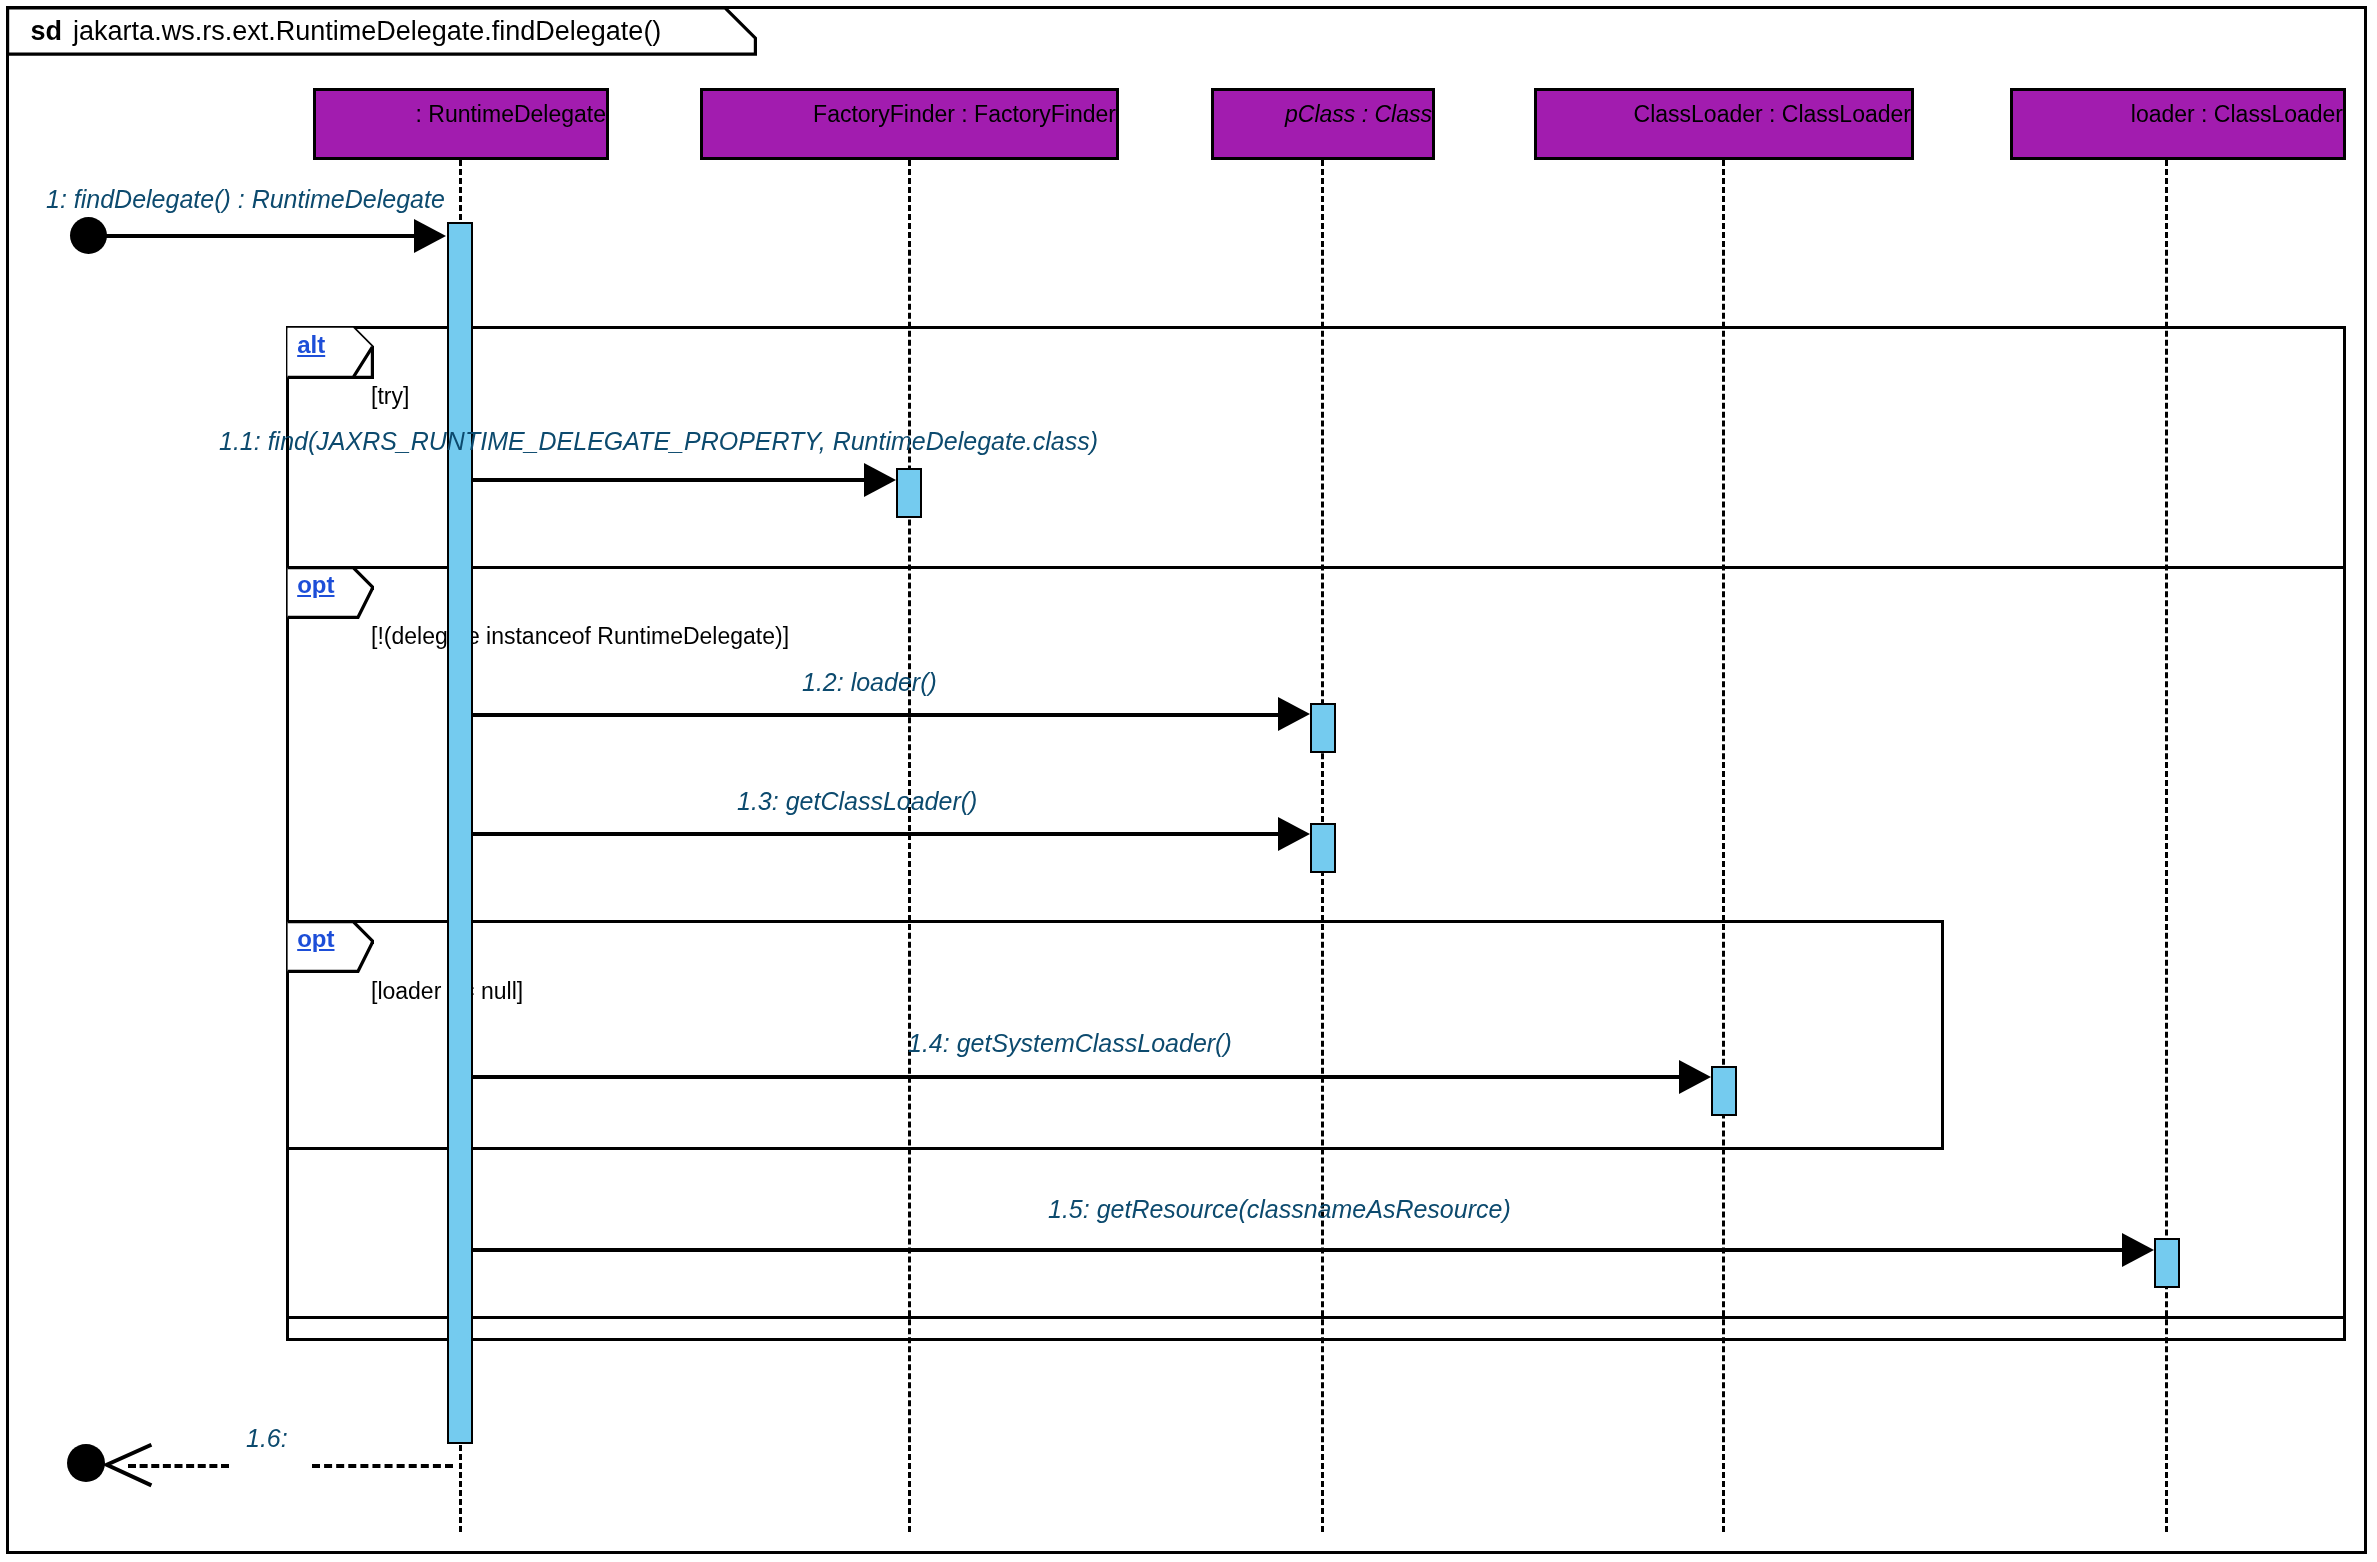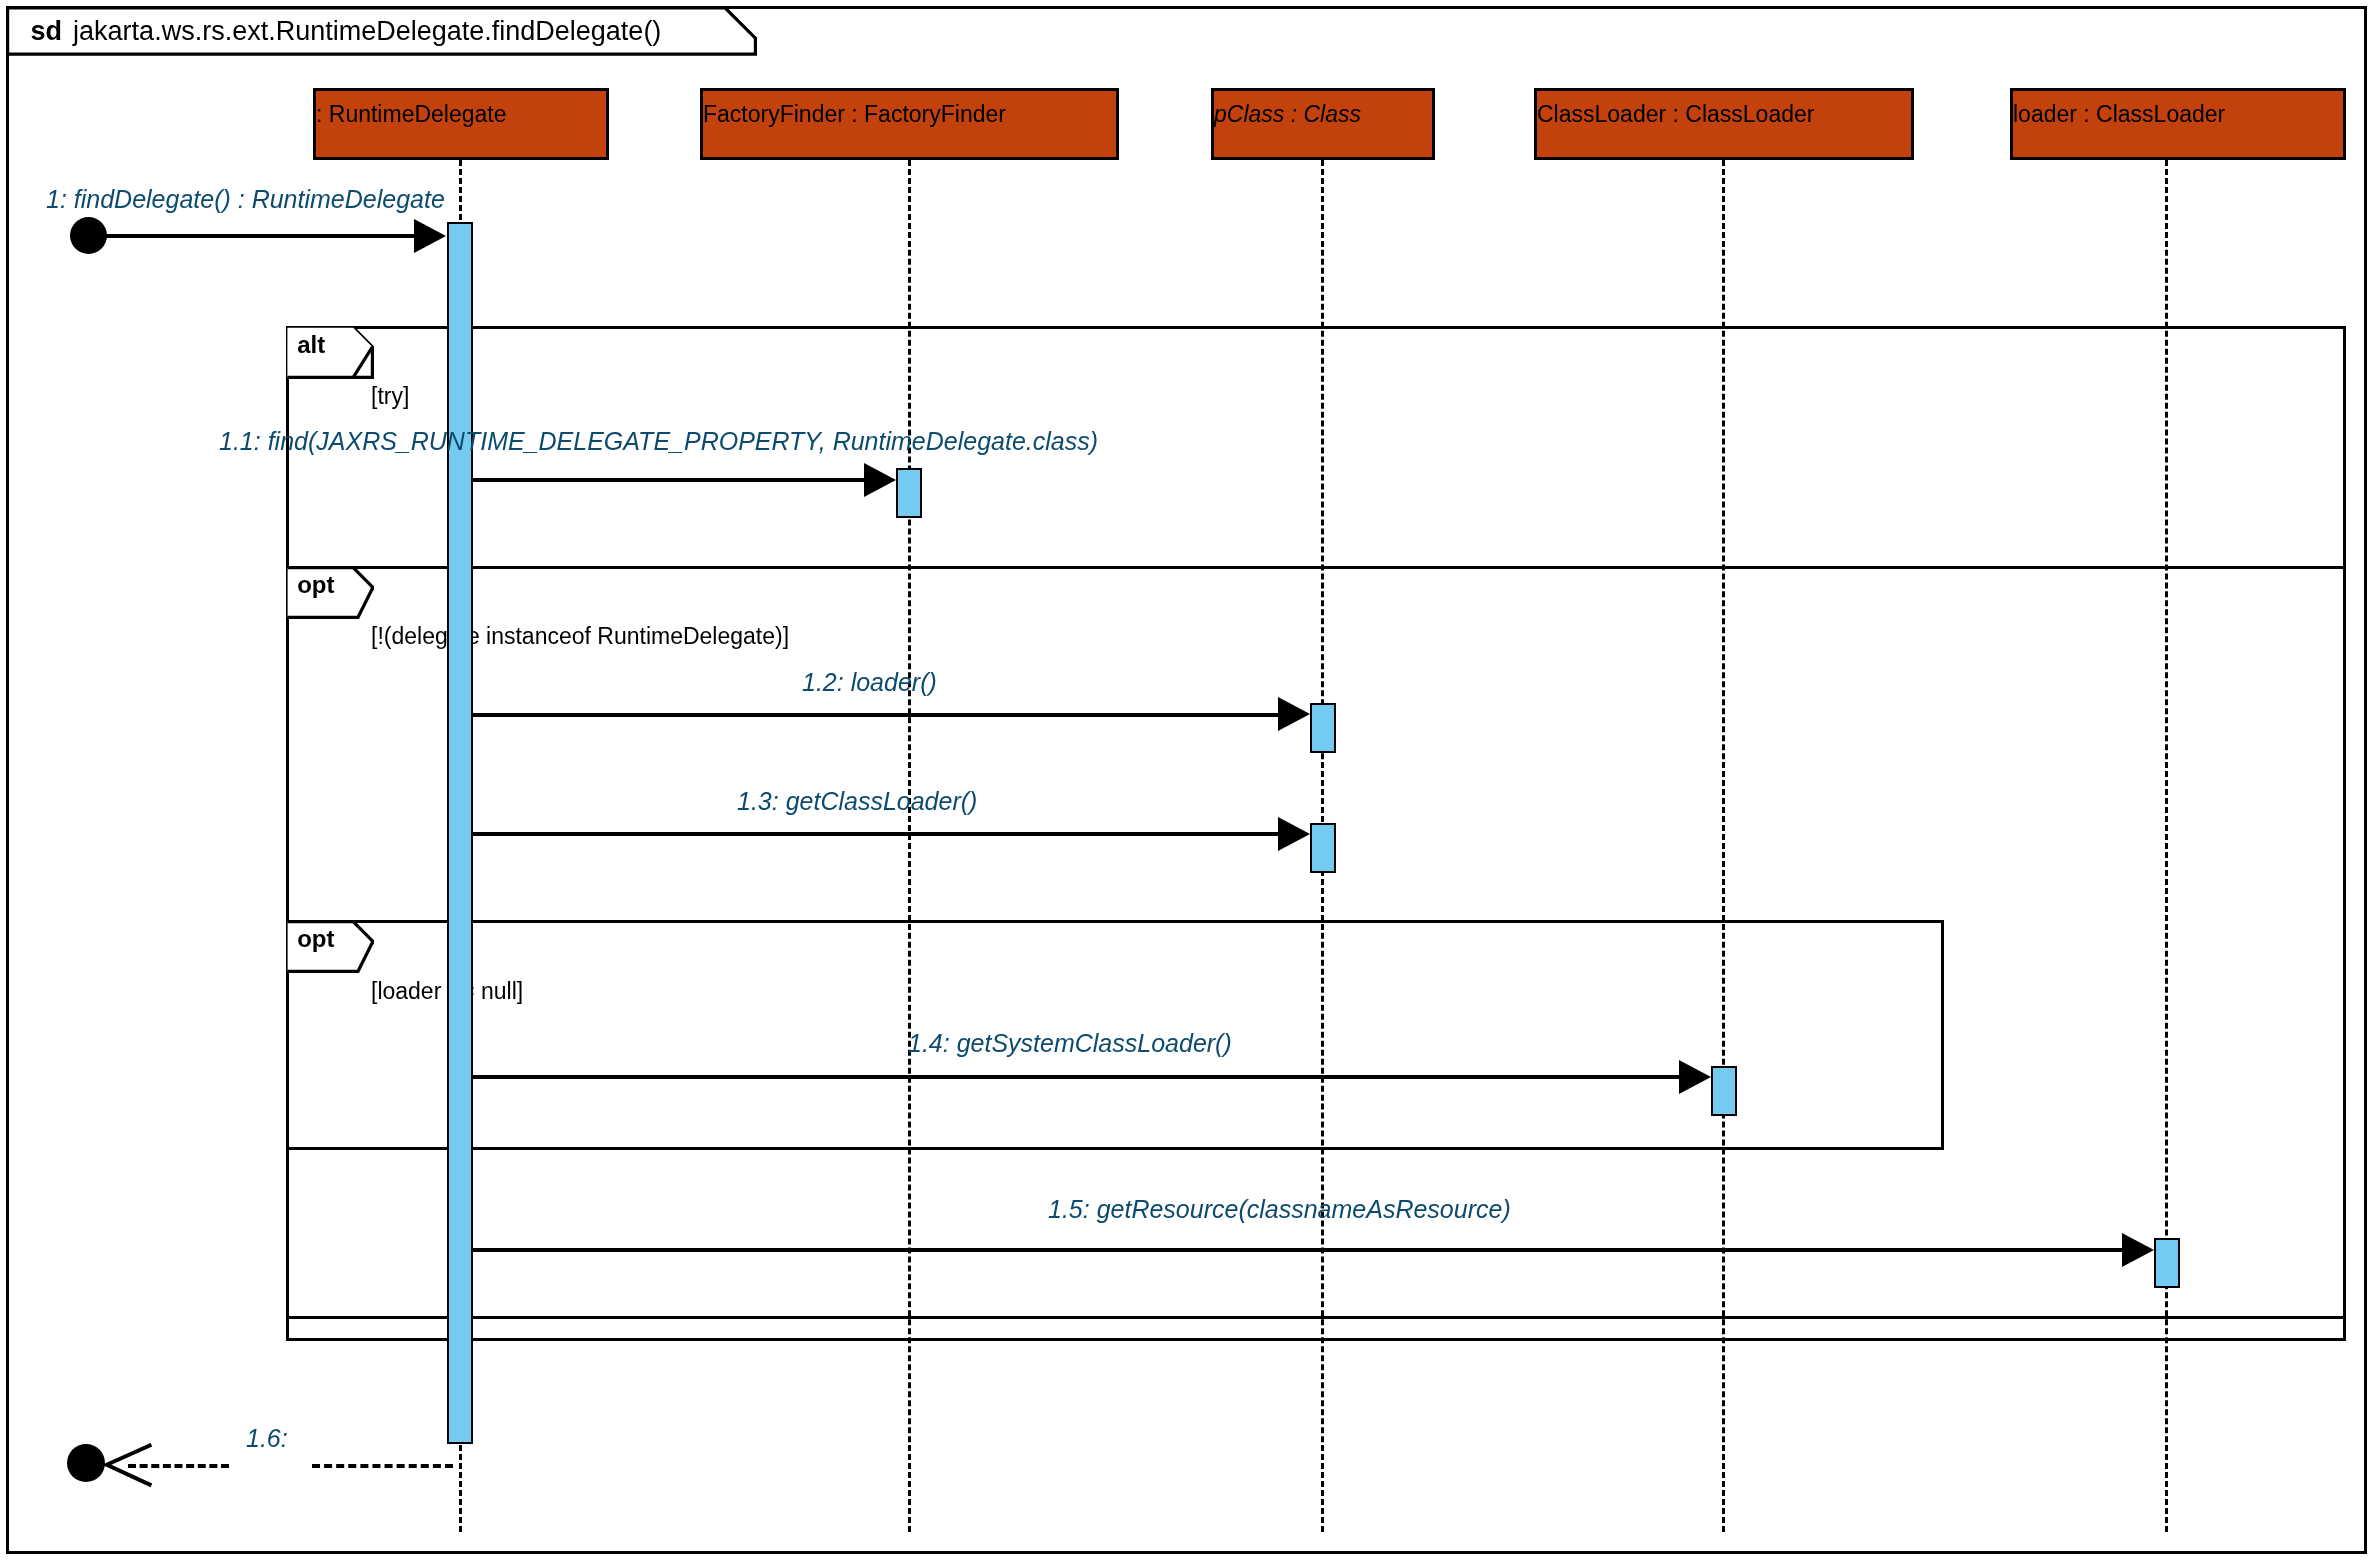--- a/index.html
+++ b/index.html
@@ -42,30 +42,31 @@
     display: flex;
     align-items: center;
     white-space: nowrap;
     font-size: 27px;
     color: #000;
   }
   .sd-kw { font-weight: bold; margin-right: 11.2px; }
   
   .ll-box {
     position: absolute;
-    background: #c2410c;
+    background: #a21caf;
     border: 3.2px solid #000000;
     box-sizing: border-box;
     display: flex;
     align-items: flex-start;
-    justify-content: flex-start;
+    justify-content: flex-end;
     padding-top: 9.6px;
     font-size: 23px;
     color: #000000;
     white-space: nowrap;
+    padding-left: 39px;
   }
   
   .ll-line {
     position: absolute;
     width: 0;
     border-left: 3.2px dashed #000000;
   }
   
   .act {
     position: absolute;
@@ -85,22 +86,23 @@
     position: absolute;
     pointer-events: auto;
   }
   .frag-tab svg { display: block; }
   .frag-label {
     position: absolute;
     left: 11.2px;
     top: 4.8px;
     font-size: 24px;
     font-weight: bold;
-    color: #000000;
-    white-space: nowrap;
+    color: #1d4ed8;
+    white-space: nowrap;
+    text-decoration: underline;
   }
   .guard {
     position: absolute;
     font-size: 23px;
     color: #000000;
     white-space: nowrap;
   }
   
   .msg-line {
     position: absolute;

